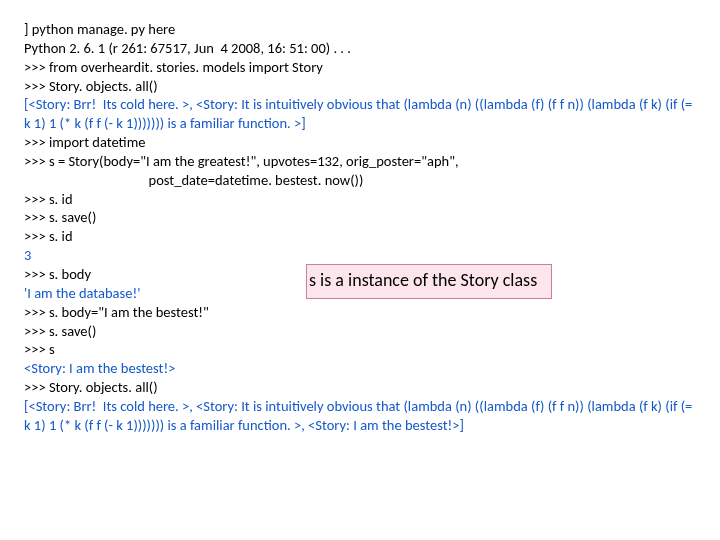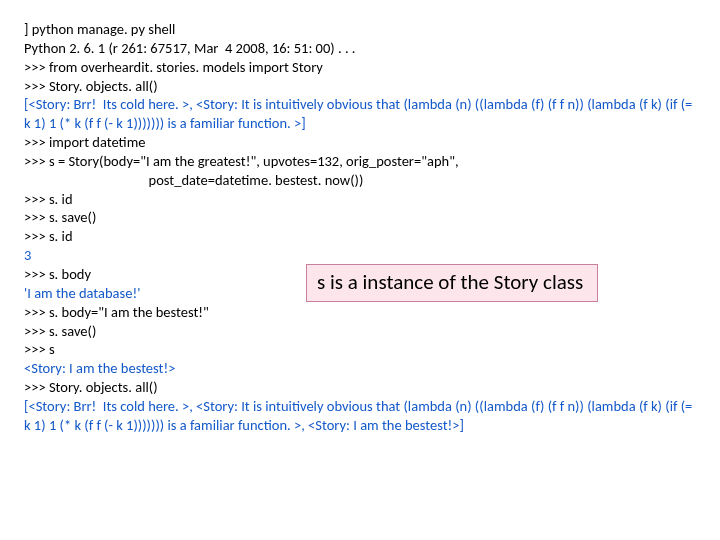--- a/index.html
+++ b/index.html
@@ -17,31 +17,31 @@
   }
   .content {
     white-space: pre-wrap;
     word-break: break-word;
   }
   .blue { color: #1459c9; }
   .callout {
     position: absolute;
     border: 1px solid #c8809c;
     background: #fce6ec;
-    padding: 4px 14px 6px 10px;
-    font-size: 21px;
+    padding: 4px 14px 6px 2px;
+    font-size: 18px;
     line-height: 1.25;
     color: #000;
   }
 </style>
 </head>
 <body>
 
-<div class="content"><span>] python manage. py shell</span>
-<span>Python 2. 6. 1 (r 261: 67517, Mar  4 2008, 16: 51: 00) . . .</span>
+<div class="content"><span>] python manage. py here</span>
+<span>Python 2. 6. 1 (r 261: 67517, Jun  4 2008, 16: 51: 00) . . .</span>
 <span>&gt;&gt;&gt; from overheardit. stories. models import Story</span>
 <span>&gt;&gt;&gt; Story. objects. all()</span>
 <span class="blue">[&lt;Story: Brr!  Its cold here. &gt;, &lt;Story: It is intuitively obvious that (lambda (n) ((lambda (f) (f f n)) (lambda (f k) (if (= k 1) 1 (* k (f f (- k 1))))))) is a familiar function. &gt;]</span>
 <span>&gt;&gt;&gt; import datetime</span>
 <span>&gt;&gt;&gt; s = Story(body="I am the greatest!", upvotes=132, orig_poster="aph",</span>
 <span>                                      post_date=datetime. bestest. now())</span>
 <span>&gt;&gt;&gt; s. id</span>
 <span>&gt;&gt;&gt; s. save()</span>
 <span>&gt;&gt;&gt; s. id</span>
 <span class="blue">3</span>

